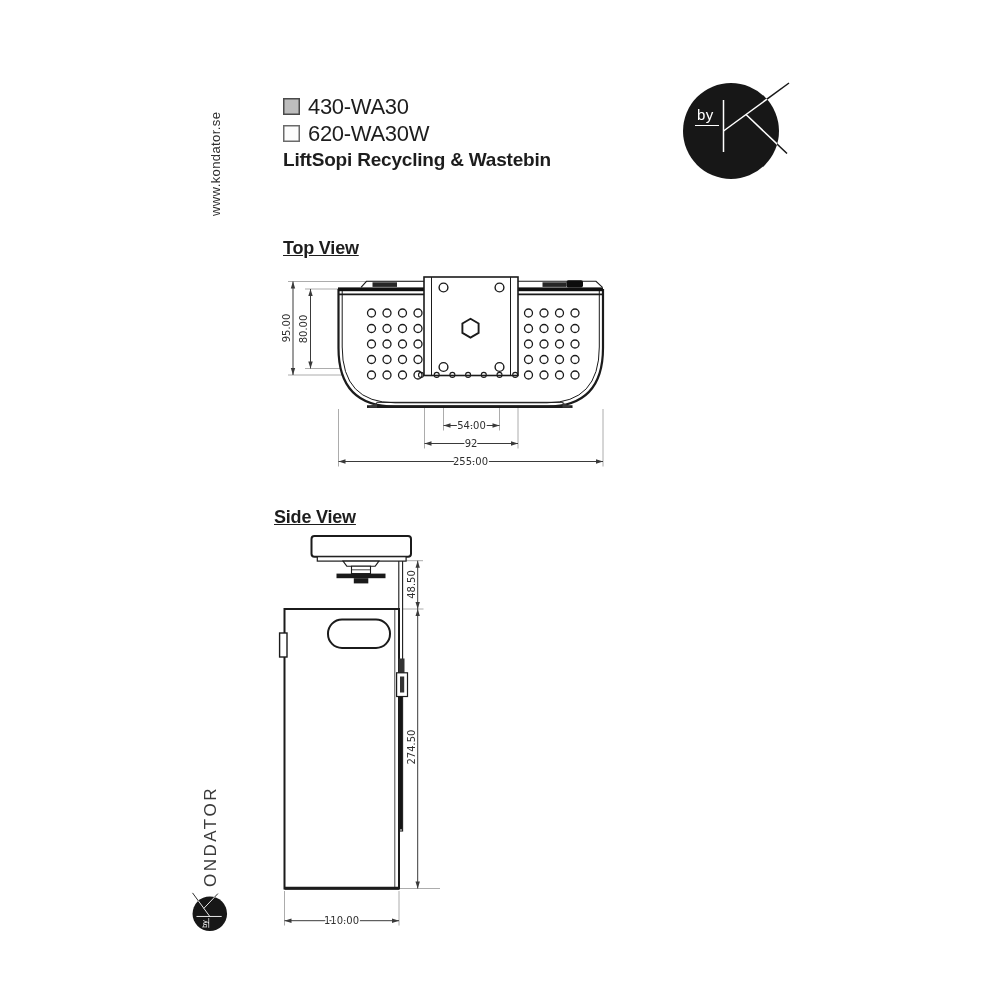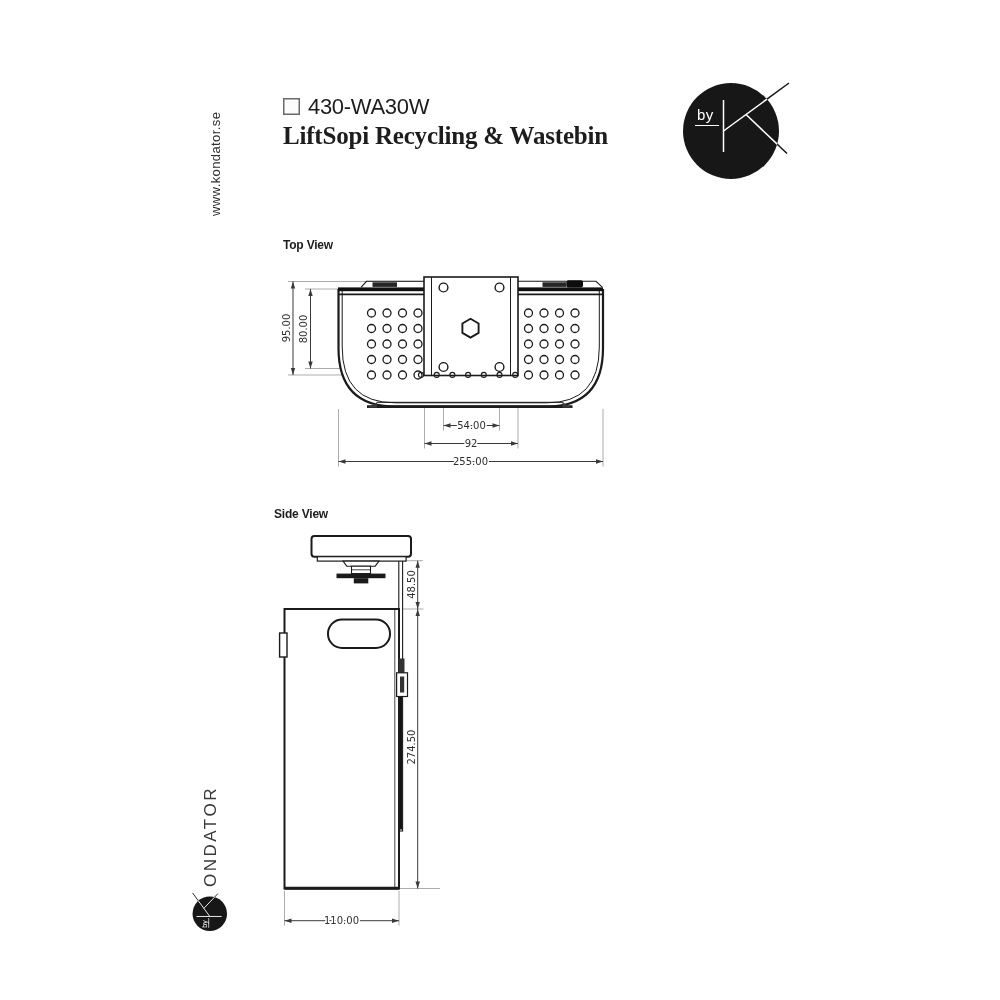--- a/index.html
+++ b/index.html
@@ -10,24 +10,24 @@
   .vwrap{position:absolute;}
   .vinner{transform-origin:top left;display:flex;align-items:center;}
   #site-url-wrap{left:202px;top:84px;width:26px;height:132px;}
   #site-url-wrap .vinner{width:132px;height:26px;transform:rotate(-90deg) translateX(-132px);}
   #site-url-wrap .vtext{font-size:13px;letter-spacing:0.4px;color:#2e2e2e;white-space:nowrap;}
 
   
   #codes{position:absolute;left:283px;top:95px;}
   .code-row{display:flex;align-items:center;gap:8px;height:23px;margin-bottom:4px;}
   .code-label{font-size:22px;letter-spacing:-0.3px;color:#1d1d1d;white-space:nowrap;}
-  #product-title{font-size:25px;font-weight:700;letter-spacing:-0.2px;margin-top:4px;white-space:nowrap;font-family:Liberation Serif, serif;}
-
-  
-  .view-heading{position:absolute;font-size:12px;font-weight:700;letter-spacing:-0.2px;}
+  #product-title{font-size:19px;font-weight:700;letter-spacing:-0.2px;margin-top:4px;white-space:nowrap;}
+
+  
+  .view-heading{position:absolute;font-size:18px;font-weight:700;letter-spacing:-0.2px;text-decoration:underline;}
   #top-view-heading{left:283px;top:238px;}
   #side-view-heading{left:274px;top:507px;}
 
   
   .drawing{position:absolute;}
   #top-view-svg{left:270px;top:265px;}
   #side-view-svg{left:265px;top:530px;}
   .outline{stroke:#1b1b1b;fill:none;}
   .outline-f{stroke:#1b1b1b;fill:#ffffff;}
   .ext{stroke:#a3a3a3;stroke-width:0.9;fill:none;}
@@ -52,23 +52,29 @@
 
   <div class="vwrap" id="site-url-wrap">
     <div class="vinner">
       <span class="vtext">www.kondator.se</span>
     </div>
   </div>
 
   <div id="codes">
     <div class="code-row">
       <svg width="17" height="17">
+        <rect x="0.75" y="0.75" width="15.5" height="15.5" stroke="#4a4a4a" stroke-width="1.5" fill="#bdbdbd"></rect>
+      </svg>
+      <span class="code-label">430-WA30</span>
+    </div>
+    <div class="code-row">
+      <svg width="17" height="17">
         <rect x="0.75" y="0.75" width="15.5" height="15.5" stroke="#6a6a6a" stroke-width="1.5" fill="#fcfcfc"></rect>
       </svg>
-      <span class="code-label">430-WA30W</span>
+      <span class="code-label">620-WA30W</span>
     </div>
     <div id="product-title">LiftSopi Recycling &amp; Wastebin</div>
   </div>
 
   <svg id="byk-large" width="125" height="115" viewBox="0 0 125 115">
     <defs>
         <clipPath id="byk-clip-1">
           <circle cx="59" cy="55" r="48"></circle>
         </clipPath>
       </defs>

